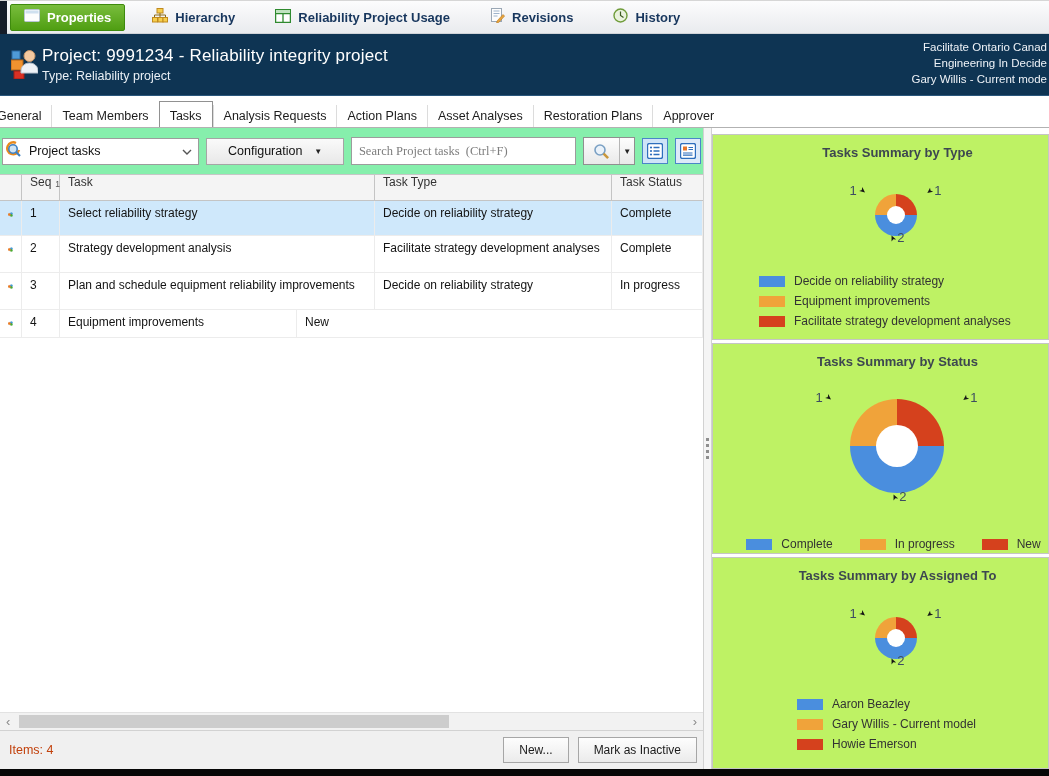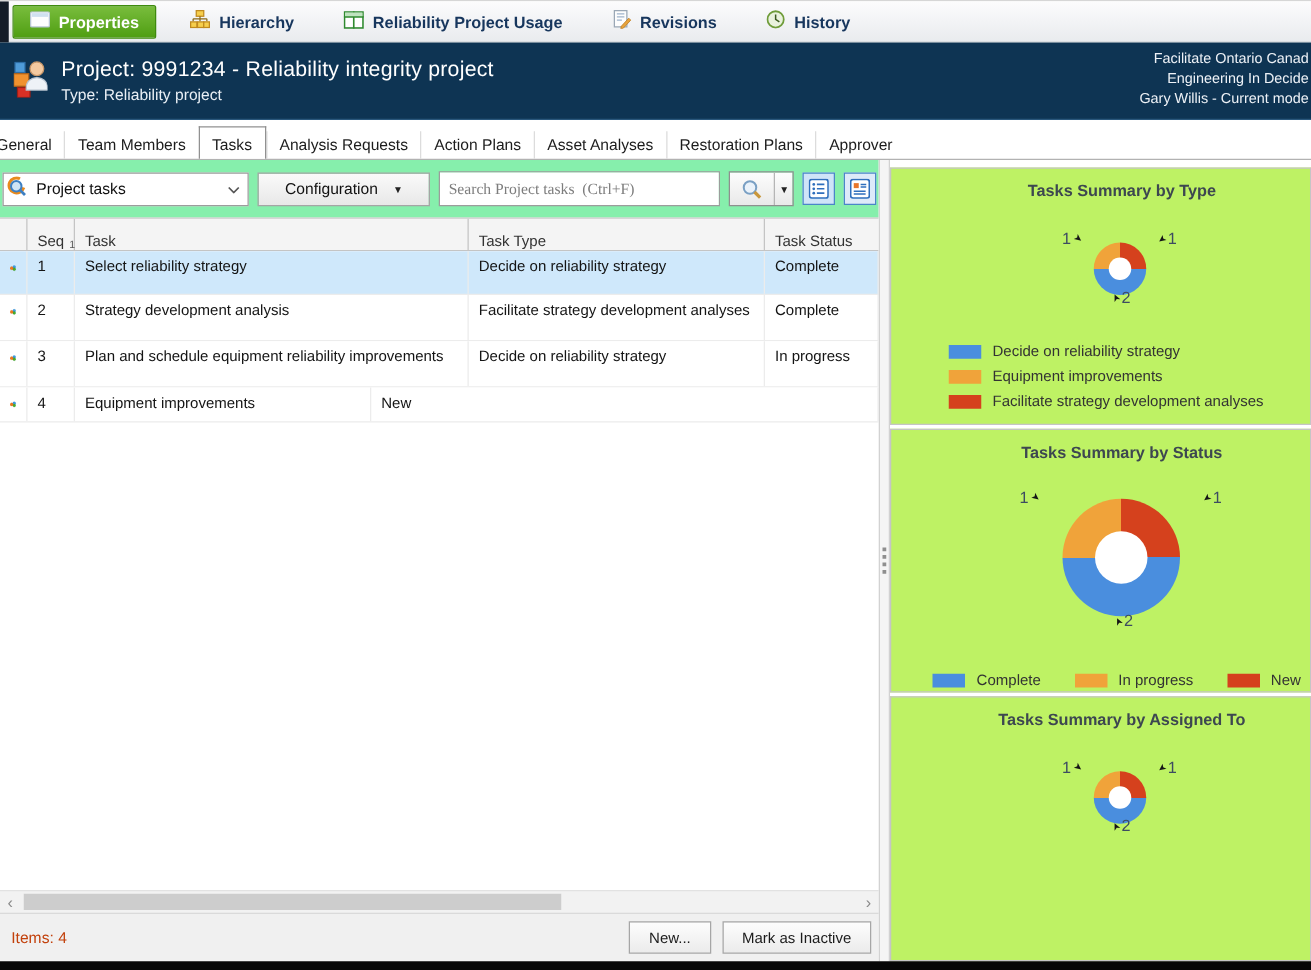--- a/index.html
+++ b/index.html
@@ -12,21 +12,21 @@
     background:linear-gradient(#fcfcfd,#e9ebee); border-bottom:1px solid #d0d3d8;
     display:flex; align-items:center; padding-left:10px; }
   .win-edge { position:absolute; left:0; top:0; width:7px; height:33px; background:#141c28; }
   .tb-btn { display:flex; align-items:center; gap:7px; height:27px; padding:0 13px;
     font-size:13px; font-weight:bold; color:#17365d; border-radius:2px; cursor:default; }
   .tb-btn.active { background:linear-gradient(#79bd3d,#4f9e12); color:#fff; border:1px solid #3e8a0d; }
   .tb-gap { width:14px; }
 
   
   .proj-header { position:absolute; left:0; top:33px; width:100%; height:62px; background:#0e3453;
-    color:#fff; display:flex; align-items:center; gap:11px; padding-left:11px; border-bottom:1px solid #2a577c; }
+    color:#fff; display:flex; align-items:center; gap:4px; padding-left:11px; border-bottom:1px solid #2a577c; }
   .proj-text .title { font-size:17px; letter-spacing:.2px; }
   .proj-text .subtitle { font-size:12.5px; margin-top:3px; color:#e9eff5; }
   .header-right { position:absolute; right:2px; top:5px; text-align:right; font-size:11.5px;
     line-height:16px; color:#eef2f7; white-space:nowrap; }
 
   
   .tab-strip { position:absolute; left:0; top:95px; width:100%; height:32px; background:#fff;
     border-bottom:1px solid #b2b2b2; overflow:hidden; }
   .tabs { display:flex; align-items:flex-end; height:32px; margin-left:-13px; }
   .tab { font-size:12.5px; color:#1c1c1c; padding:4px 10px 5px; height:23px; white-space:nowrap; cursor:default; }
@@ -53,21 +53,21 @@
   .search-grp .mag { width:36px; display:flex; justify-content:center; }
   .search-grp .sep { width:1px; height:26px; background:#b5b5b5; }
   .search-grp .caret { width:14px; text-align:center; font-size:8px; color:#222; }
   .view-btn { width:26px; height:26px; border:1px solid #4a86c8; background:#cfe4f8; display:flex;
     align-items:center; justify-content:center; }
   .view-btn.second { background:#ddeaf9; }
 
   
   .grid { flex:1; display:flex; flex-direction:column; overflow:hidden; border-top:1px solid #c6c6c6; }
   .grid-header { flex:none; display:flex; height:26px; background:#f4f4f4; border-bottom:1px solid #c4c4c4; }
-  .gh-cell { display:flex; align-items:flex-end; padding:0 8px; font-size:12px; color:#333; border-right:1px solid #c4c4c4; }
+  .gh-cell { display:flex; align-items:flex-start; padding:0 8px; font-size:12px; color:#333; border-right:1px solid #c4c4c4; }
   .col-icon { width:22px; flex:none; padding:0; justify-content:center; }
   .col-seq  { width:38px; flex:none; }
   .col-task { width:315px; flex:none; }
   .col-type { width:237px; flex:none; }
   .col-status { flex:1; border-right:none; }
   .sort-num { font-size:8.5px; color:#555; margin-left:4px; padding-top:4px; }
   .grid-body { flex:1; background:#fff; }
   .grid-row { display:flex; background:#fff; border-bottom:1px solid #ececec; }
   .grid-row.selected { background:#cfe8fb; }
   .cell { padding:5px 8px 4px; font-size:12px; line-height:15px; color:#141414; border-right:1px solid #ececec; }
@@ -465,17 +465,31 @@
         </div>
         <div class="co sm-right">
           <span class="arr l">➤</span>
             <span>1</span>
         </div>
         <div class="co sm-bottom">
           <span class="arr u">➤</span>
             <span>2</span>
         </div>
       </div>
+      <div class="legend-v l3">
+        <div class="legend-row">
+          <span class="sw sw-blue"></span>
+          <span>Aaron Beazley</span>
+        </div>
+        <div class="legend-row">
+          <span class="sw sw-orange"></span>
+          <span>Gary Willis - Current model</span>
+        </div>
+        <div class="legend-row">
+          <span class="sw sw-red"></span>
+          <span>Howie Emerson</span>
+        </div>
+      </div>
     </div>
   </div>
 
   <div class="bottom-strip"></div>
 </div>
 
 </body></html>

